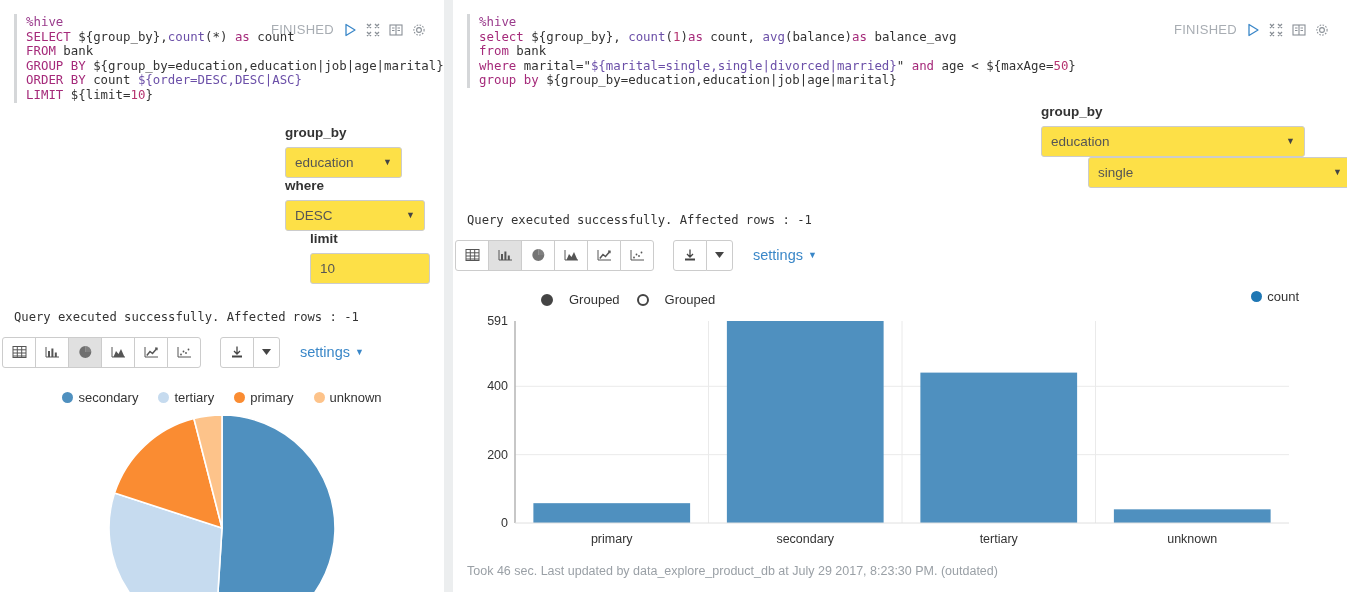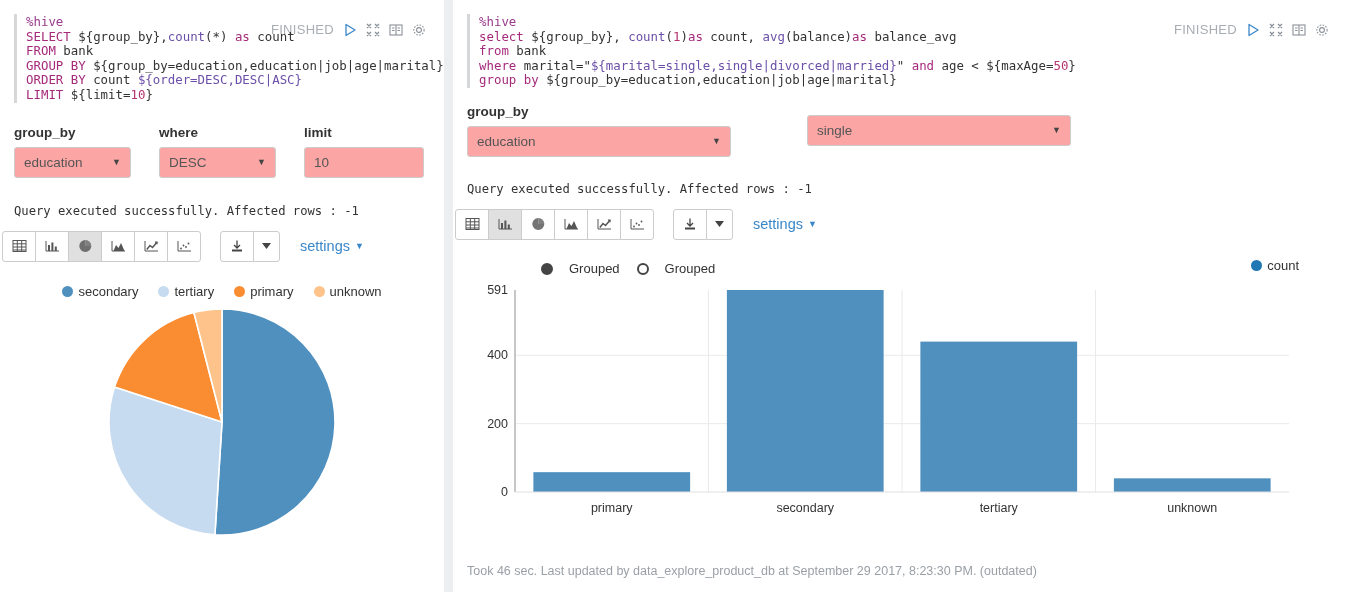--- a/index.html
+++ b/index.html
@@ -64,34 +64,35 @@
     letter-spacing: .3px;
   }
   .para-left .status-bar  { right: 18px; }
   .para-right .status-bar { right: 18px; }
   .status-icon { cursor: pointer; line-height: 0; }
 
   
   .form-row {
     display: flex;
     padding: 0 14px;
-    align-items: center;
+    align-items: flex-end;
+    flex-direction: column;
   }
   .form-field { display: flex; flex-direction: column; }
   .form-label {
     font-size: 13.5px;
     font-weight: bold;
     color: #333333;
     margin-bottom: 7px;
   }
   .select-box, .text-box {
     height: 31px;
     border: 1px solid #ccc;
     border-radius: 3px;
-    background: #fca5a5;
+    background: #fde047;
     font-size: 13.5px;
     color: #555;
     padding: 0 9px;
     display: flex;
     align-items: center;
     position: relative;
     font-family: "Liberation Sans", sans-serif;
   }
   .select-box .caret {
     position: absolute;
@@ -218,21 +219,21 @@
     <div class="form-row" style="margin-top:22px;">
       <div class="form-field" style="width:145px;">
         <div class="form-label">group_by</div>
         <div class="select-box" style="width:117px;">
           <span>education</span>
           <span class="caret">▼</span>
         </div>
       </div>
       <div class="form-field" style="width:145px;">
         <div class="form-label">where</div>
-        <div class="select-box" style="width:117px;">
+        <div class="select-box" style="width:140px;">
           <span>DESC</span>
           <span class="caret">▼</span>
         </div>
       </div>
       <div class="form-field">
         <div class="form-label">limit</div>
         <input class="text-box" style="width: 120px;" value="10">
       </div>
     </div>
 
@@ -484,15 +485,15 @@
           <line x1="435" x2="435" y1="10" y2="212" stroke="#eaeaea" stroke-width="1"></line>
           <rect x="453.3825" y="61.61082910321488" width="156.735" height="150.38917089678512" fill="#4f90bf"></rect>
           <text x="531.75" y="232" text-anchor="middle" font-size="12.5" fill="#333" font-family="&quot;Liberation Sans&quot;, sans-serif">tertiary</text>
           <line x1="628.5" x2="628.5" y1="10" y2="212" stroke="#eaeaea" stroke-width="1"></line>
           <rect x="646.8824999999999" y="198.32825719120135" width="156.735" height="13.671742808798655" fill="#4f90bf"></rect>
           <text x="725.25" y="232" text-anchor="middle" font-size="12.5" fill="#333" font-family="&quot;Liberation Sans&quot;, sans-serif">unknown</text>
           <line x1="48" x2="822" y1="212" y2="212" stroke="#e0e0e0" stroke-width="1"></line>
         </svg>
     </div>
 
-    <div class="footer">Took 46 sec. Last updated by data_explore_product_db at September 29 2017, 8:23:30 PM. (outdated)</div>
+    <div class="footer">Took 46 sec. Last updated by data_explore_product_db at July 29 2017, 8:23:30 PM. (outdated)</div>
   </div>
 </div>
 
 </body></html>

